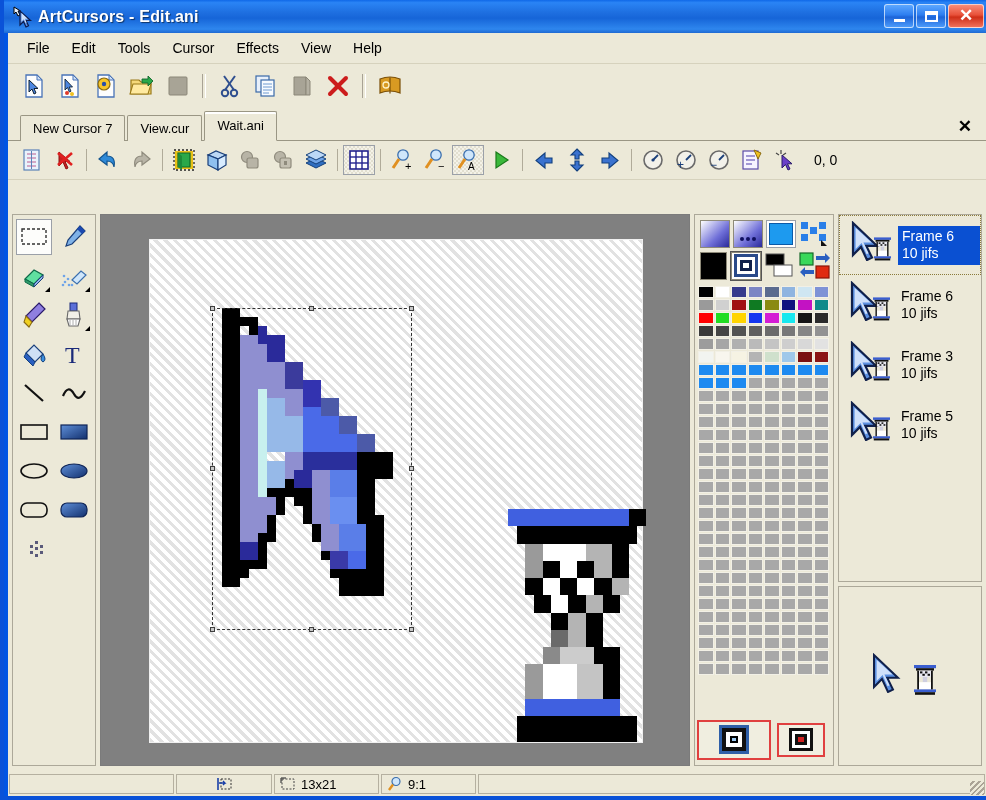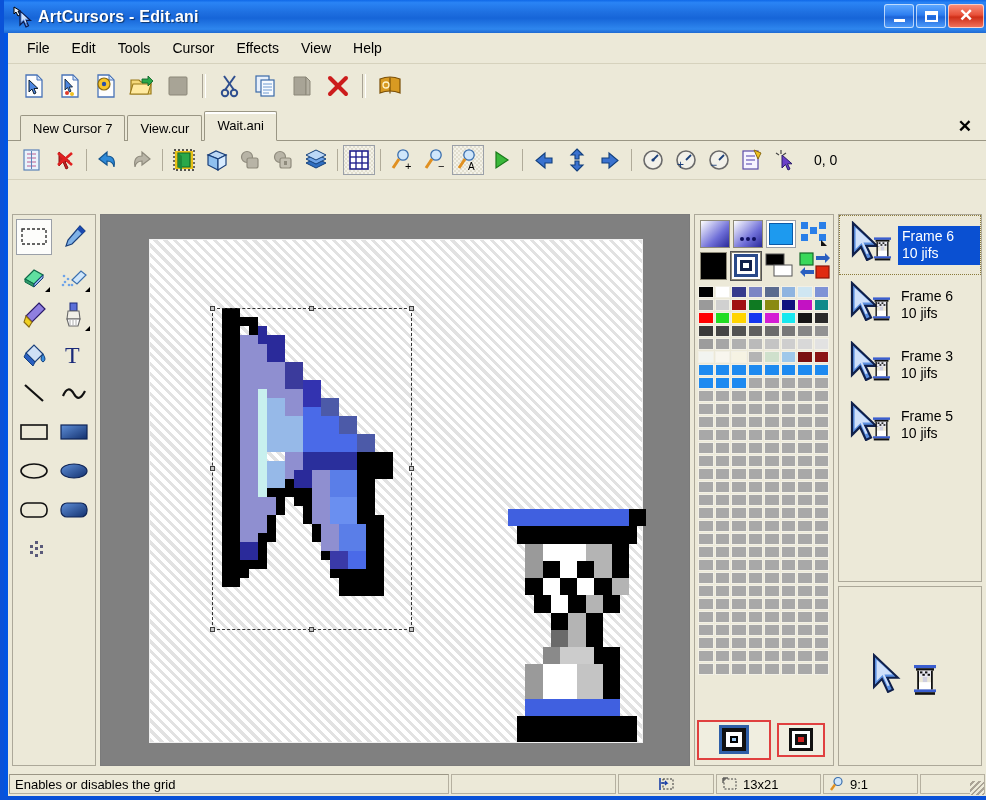--- a/index.html
+++ b/index.html
@@ -1257,21 +1257,20 @@
             <rect x="0.5" y="13.6" width="10" height="1.3" fill="#111"></rect>
             <rect x="1.6" y="2.8" width="0.9" height="9.4" fill="#111"></rect>
             <rect x="8.5" y="2.8" width="0.9" height="9.4" fill="#111"></rect>
           </svg>
         </div>
       </div>
 
     </div>
 
     <div id="statusbar">
-      <div class="sbpanel" id="sb-msg">Enables or disables the grid</div>
       <div class="sbpanel" id="sb-blank"></div>
       <div class="sbpanel" id="sb-hot">
         <svg width="18" height="16" viewBox="0 0 18 16">
           <rect x="6" y="3" width="10" height="10" fill="none" stroke="#333" stroke-width="1" stroke-dasharray="2 1.5"></rect>
           <line x1="3" y1="2" x2="3" y2="14" stroke="#1a3fa8" stroke-width="1.6"></line>
           <path d="M4 7 h6 l-2 -2 M10 7 l-2 2" fill="none" stroke="#1a3fa8" stroke-width="1.3"></path>
         </svg>
       </div>
       <div class="sbpanel" id="sb-size">
         <svg width="16" height="14" viewBox="0 0 16 14">

